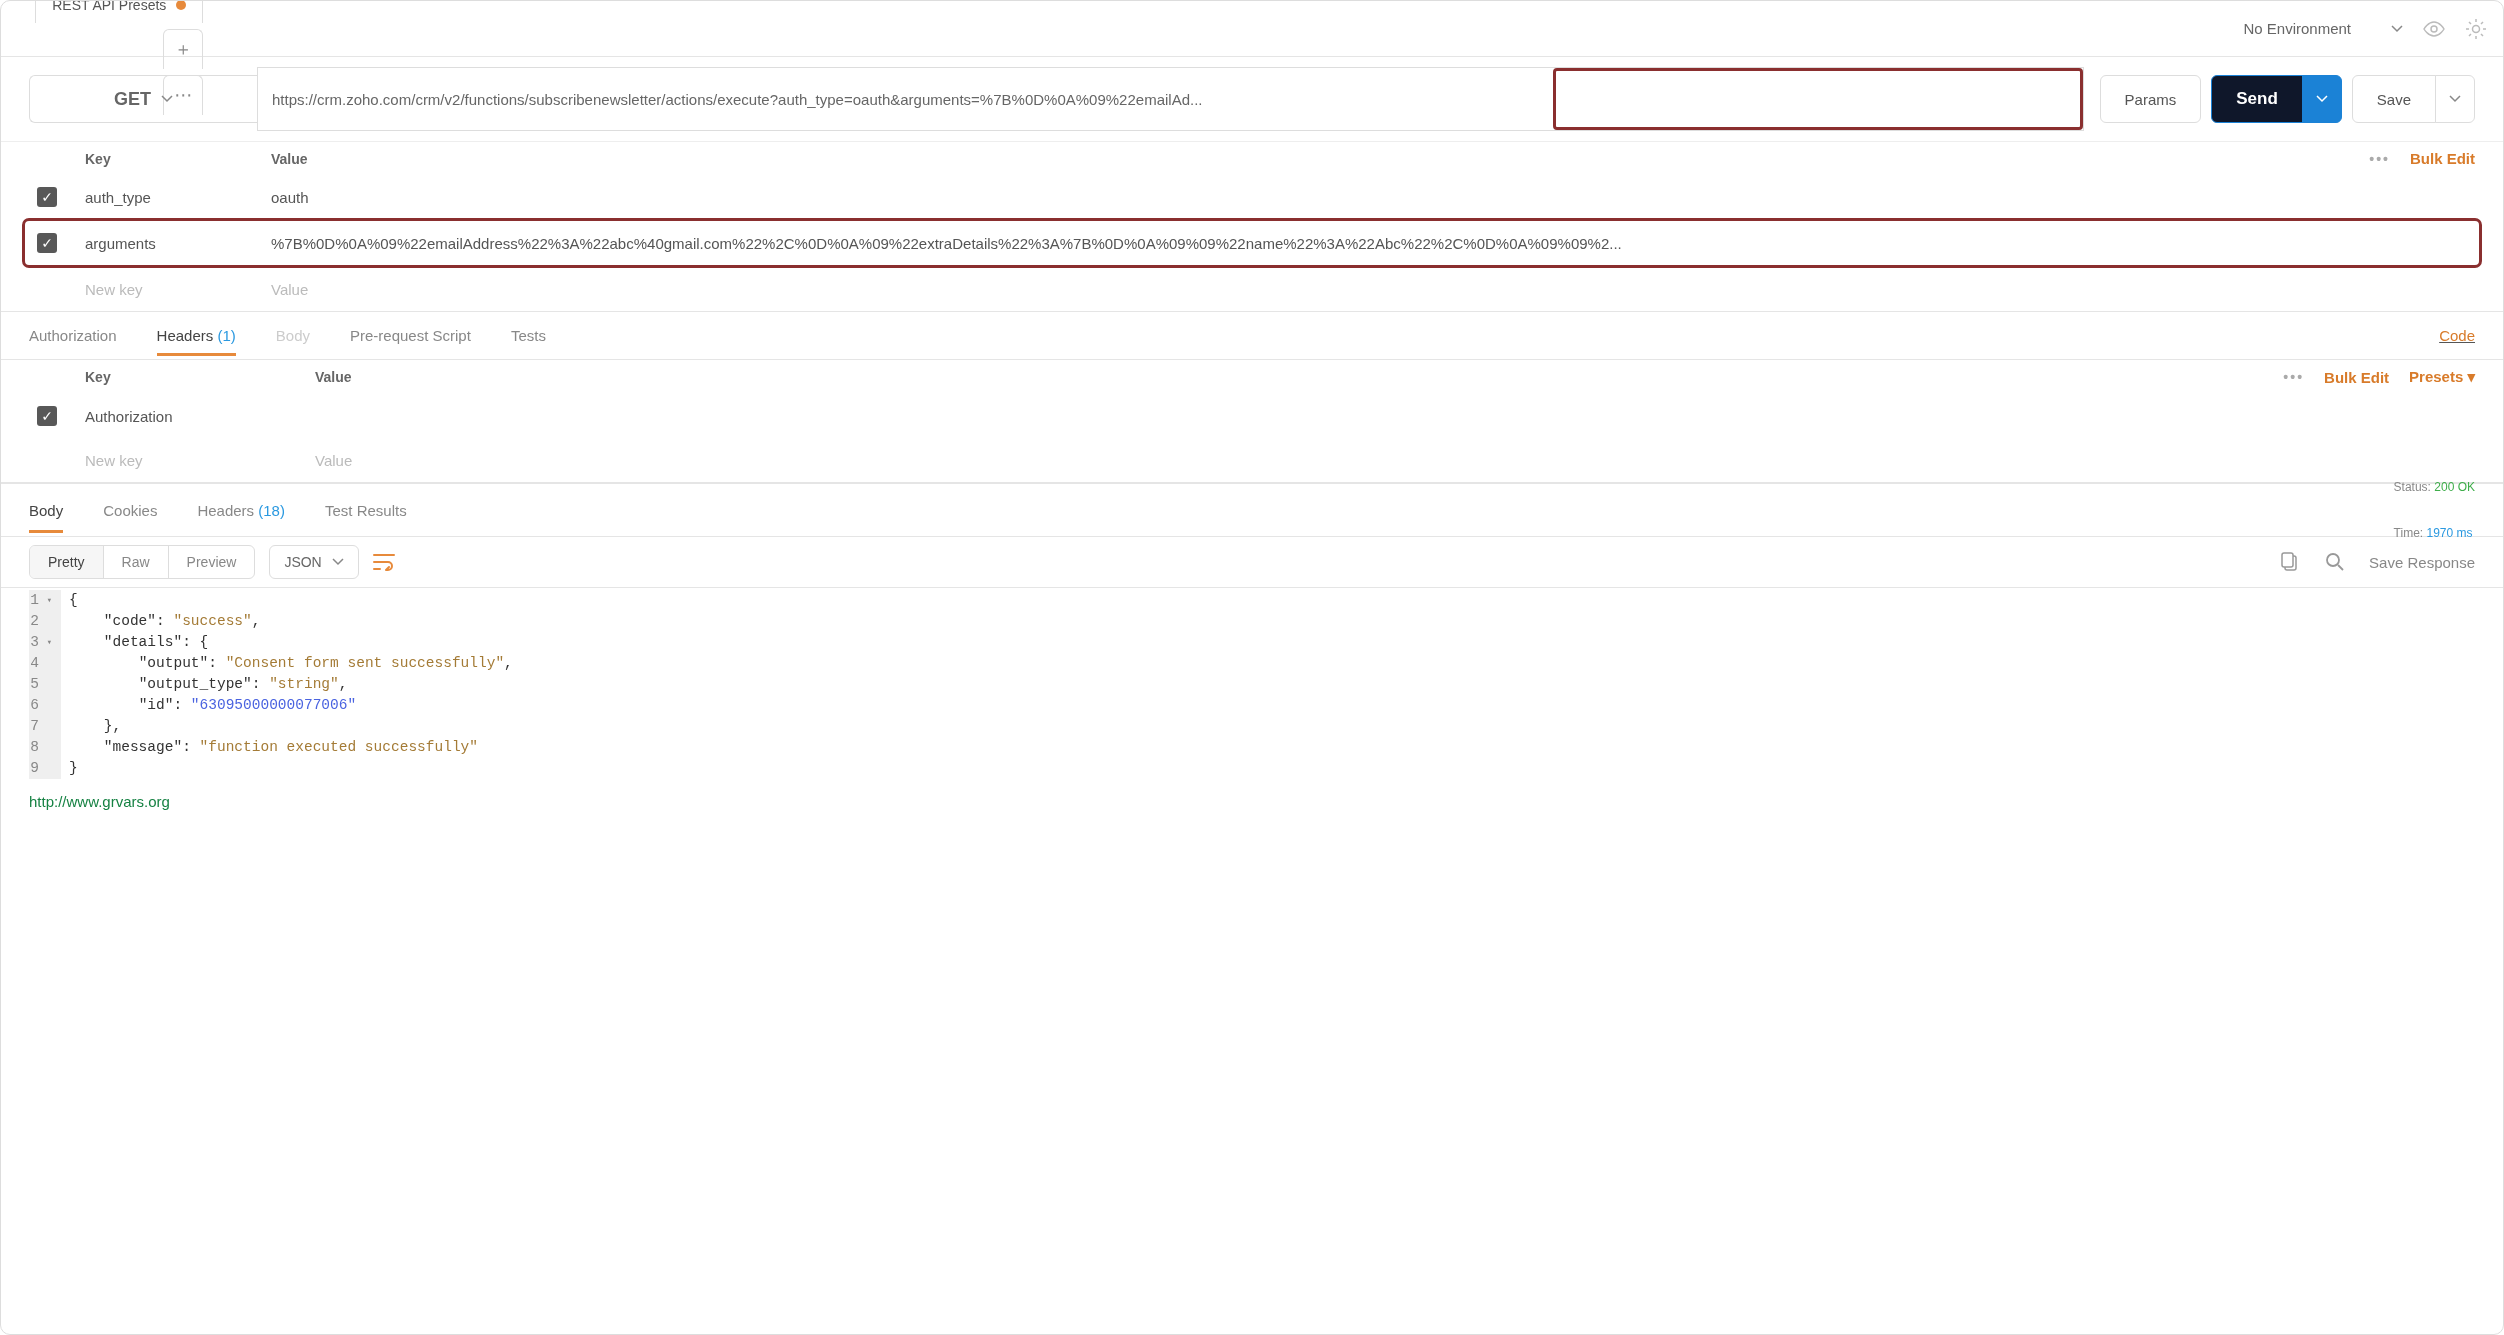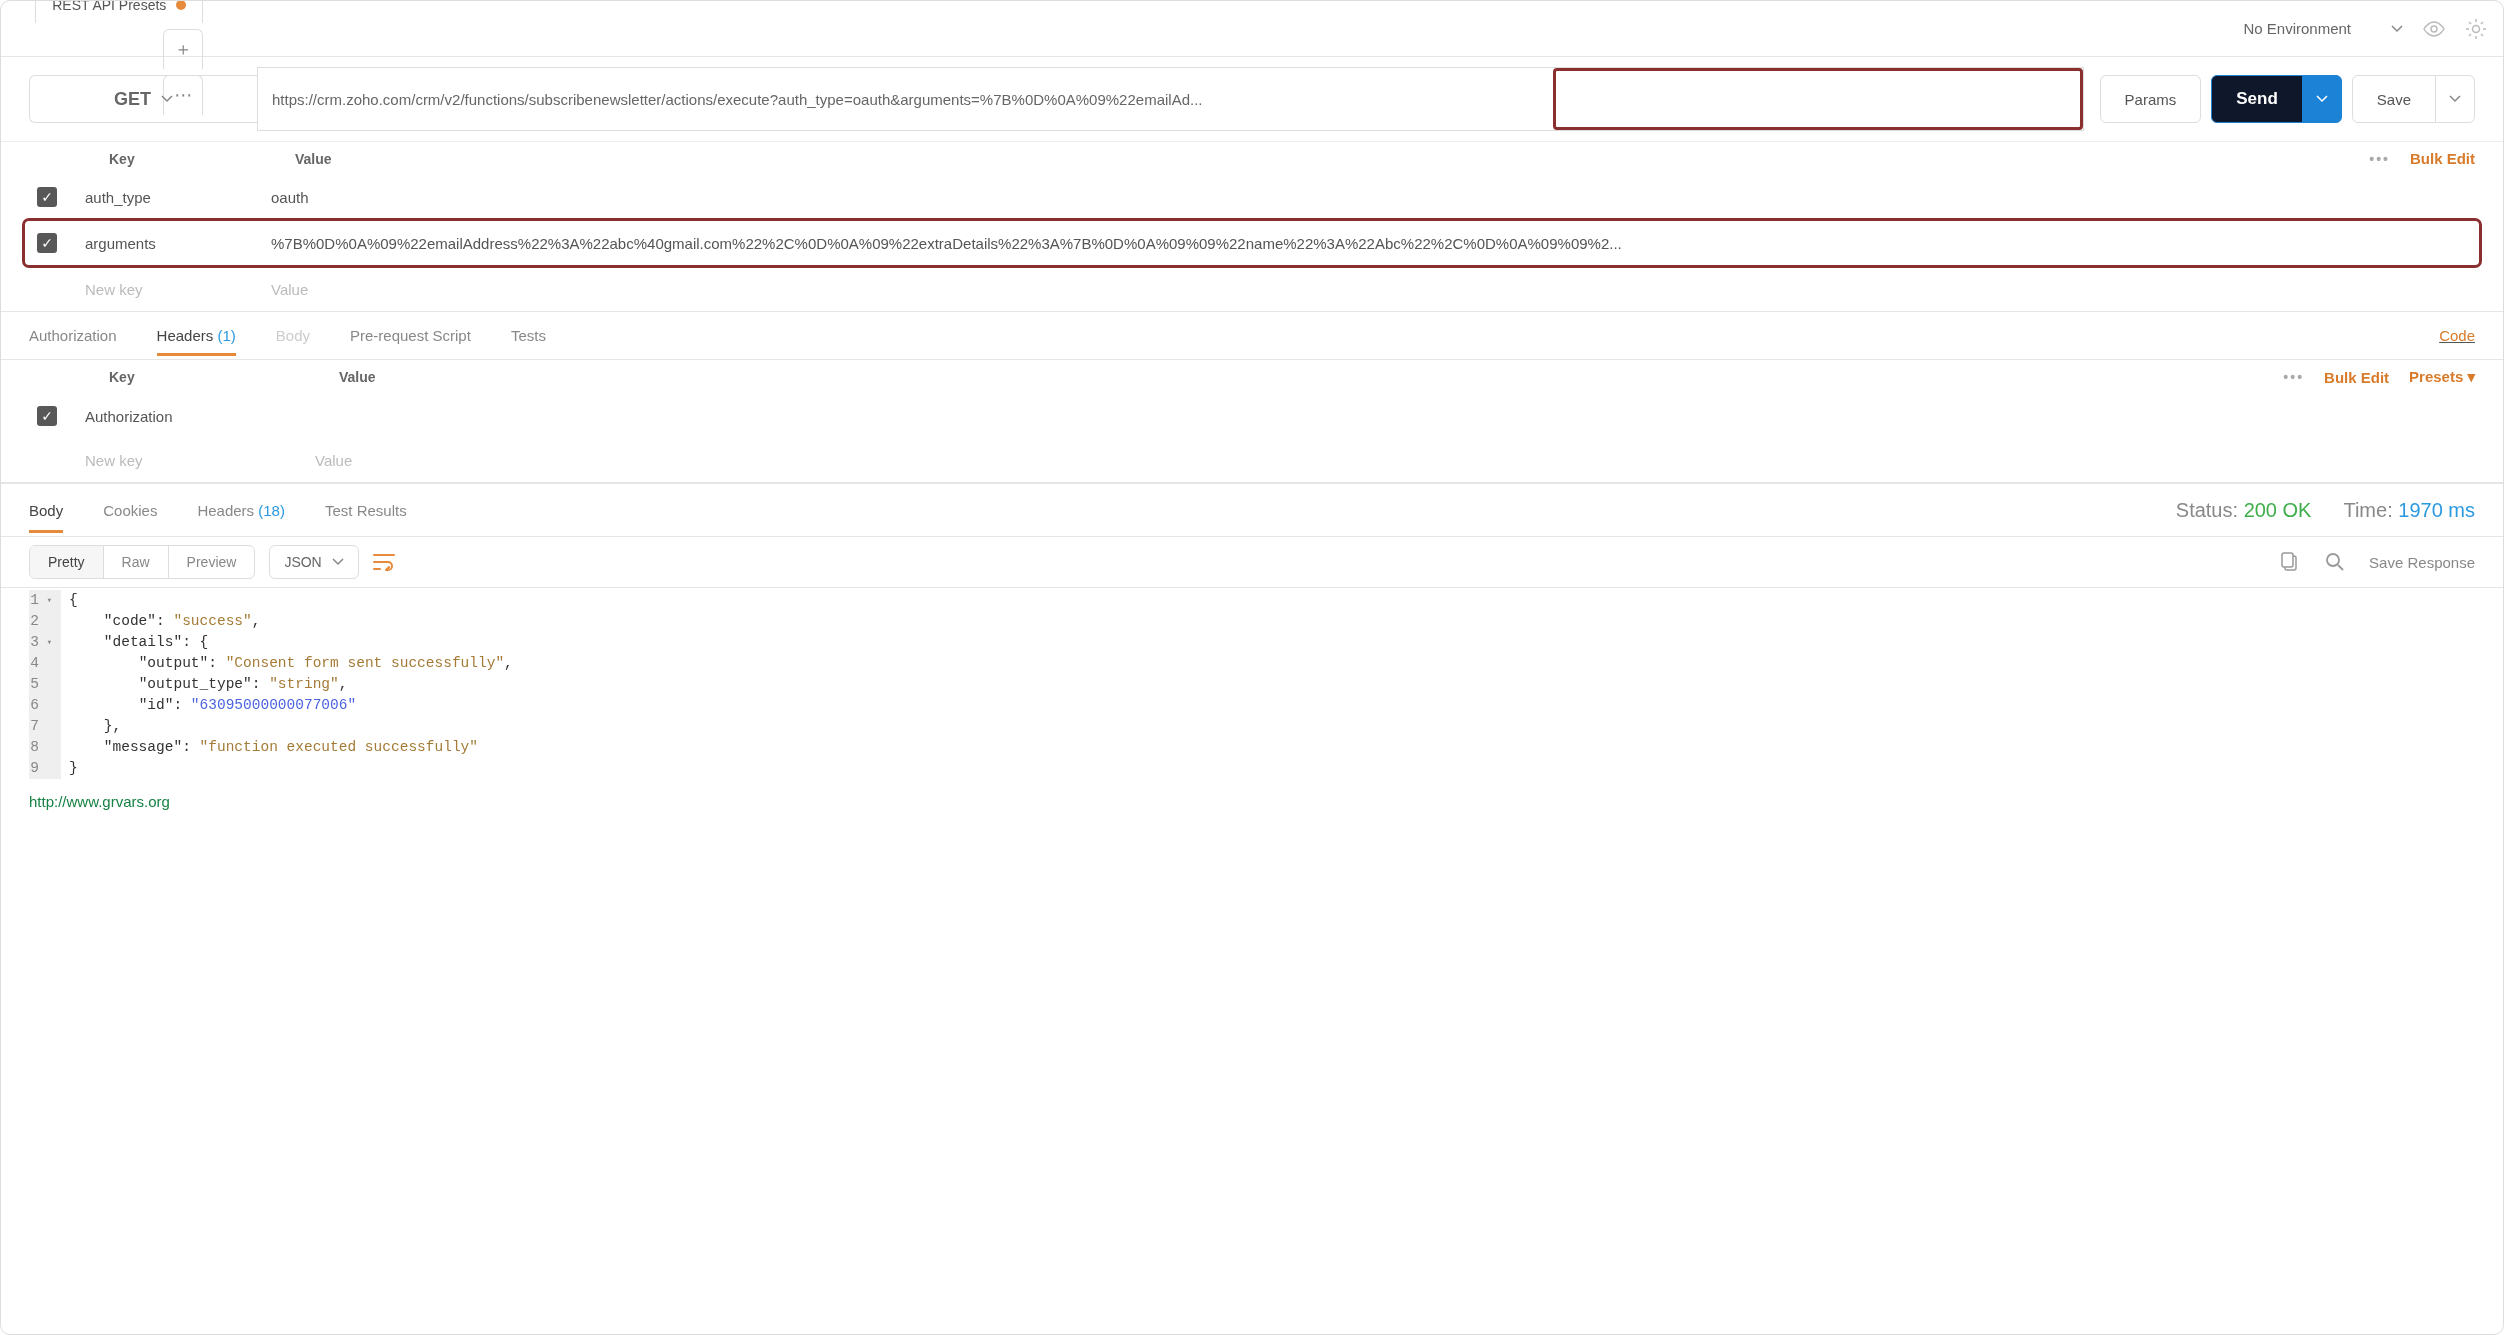--- a/index.html
+++ b/index.html
@@ -21,21 +21,21 @@
 .urlinput { flex: 1; border: none; outline: none; font-size: 15px; padding: 0 14px; color: #666; background: transparent; }
 .url-hl { position: absolute; right: 0; top: 0; bottom: 0; width: 530px; border: 3px solid #8a2f2f; pointer-events: none; border-radius: 4px; }
 .btn { height: 48px; border: 1px solid #ddd; background: #fff; padding: 0 24px; font-size: 15px; color: #555; display: flex; align-items: center; border-radius: 6px; cursor: pointer; }
 .btn.params { margin-left: 16px; }
 .btn.send { background: #0f172a; color: #fff; border-color: #1b82d6; margin-left: 10px; font-weight: 600; font-size: 17px; border-radius: 6px 0 0 6px; }
 .btn.send-dd { background: #1b82d6; color: #fff; border-color: #1b82d6; width: 40px; padding: 0; justify-content: center; border-radius: 0 6px 6px 0; margin-left: -1px; }
 .btn.save { margin-left: 10px; border-radius: 6px 0 0 6px; }
 .btn.save-dd { width: 40px; padding: 0; justify-content: center; border-radius: 0 6px 6px 0; margin-left: -1px; }
 
 .section { border-bottom: 1px solid #e5e5e5; }
-.kvhead { display: flex; align-items: center; padding: 8px 28px; font-size: 14px; color: #666; font-weight: 600; margin-left: 24px; }
+.kvhead { display: flex; align-items: center; padding: 8px 28px; font-size: 14px; color: #666; font-weight: 600; }
 .kvhead .col-key { width: 186px; margin-left: 56px; }
 .kvhead .col-val { flex: 1; }
 .kvhead .right { margin-left: auto; display: flex; align-items: center; gap: 20px; }
 .dots { color: #aaa; letter-spacing: 2px; cursor: pointer; }
 .link-orange { color: #d87b2a; cursor: pointer; font-size: 15px; }
 
 .kvrow { display: flex; align-items: center; padding: 6px 28px; font-size: 15px; min-height: 44px; }
 .kvrow.highlight { outline: 3px solid #8a2f2f; border-radius: 4px; margin: 2px 24px; padding: 6px 4px; }
 .chk { width: 20px; height: 20px; background: #585858; border-radius: 3px; display: flex; align-items: center; justify-content: center; color: #fff; font-size: 14px; margin-left: 8px; margin-right: 28px; flex-shrink: 0; }
 .kvrow .key { width: 186px; color: #555; }
@@ -45,21 +45,21 @@
 
 .tabstrip { display: flex; align-items: center; padding: 0 28px; border-bottom: 1px solid #e5e5e5; height: 48px; gap: 40px; }
 .tabstrip .t { color: #888; font-size: 15px; cursor: pointer; padding: 12px 0; }
 .tabstrip .t.active { color: #444; border-bottom: 3px solid #e78a3b; padding-bottom: 9px; }
 .tabstrip .t .count { color: #2b99e0; }
 .tabstrip .right { margin-left: auto; text-decoration: underline; }
 
 .resp-head { display: flex; align-items: center; padding: 0 28px; height: 54px; border-top: 1px solid #e5e5e5; border-bottom: 1px solid #e5e5e5; gap: 40px; }
 .resp-head .t { color: #888; font-size: 15px; cursor: pointer; padding: 14px 0; }
 .resp-head .t.active { color: #444; border-bottom: 3px solid #e78a3b; padding-bottom: 11px; }
-.status { margin-left: auto; display: flex; gap: 32px; font-size: 20px; color: #888; }
+.status { margin-left: auto; display: flex; gap: 32px; font-size: 12px; color: #888; flex-direction: column; }
 .status .green { color: #3fae4b; }
 .status .blue { color: #2b99e0; }
 
 .viewbar { display: flex; align-items: center; padding: 8px 28px; gap: 0; border-bottom: 1px solid #e5e5e5; }
 .seg { display: flex; border: 1px solid #ddd; border-radius: 6px; overflow: hidden; }
 .seg .s { padding: 8px 18px; font-size: 14px; color: #888; cursor: pointer; border-right: 1px solid #ddd; }
 .seg .s:last-child { border-right: none; }
 .seg .s.active { color: #444; background: #f6f6f6; }
 .fmt { margin-left: 14px; border: 1px solid #ddd; border-radius: 6px; padding: 8px 14px; display: flex; align-items: center; gap: 10px; font-size: 14px; color: #666; cursor: pointer; }
 .wrap-icon { margin-left: 14px; color: #e78a3b; font-size: 18px; cursor: pointer; }

